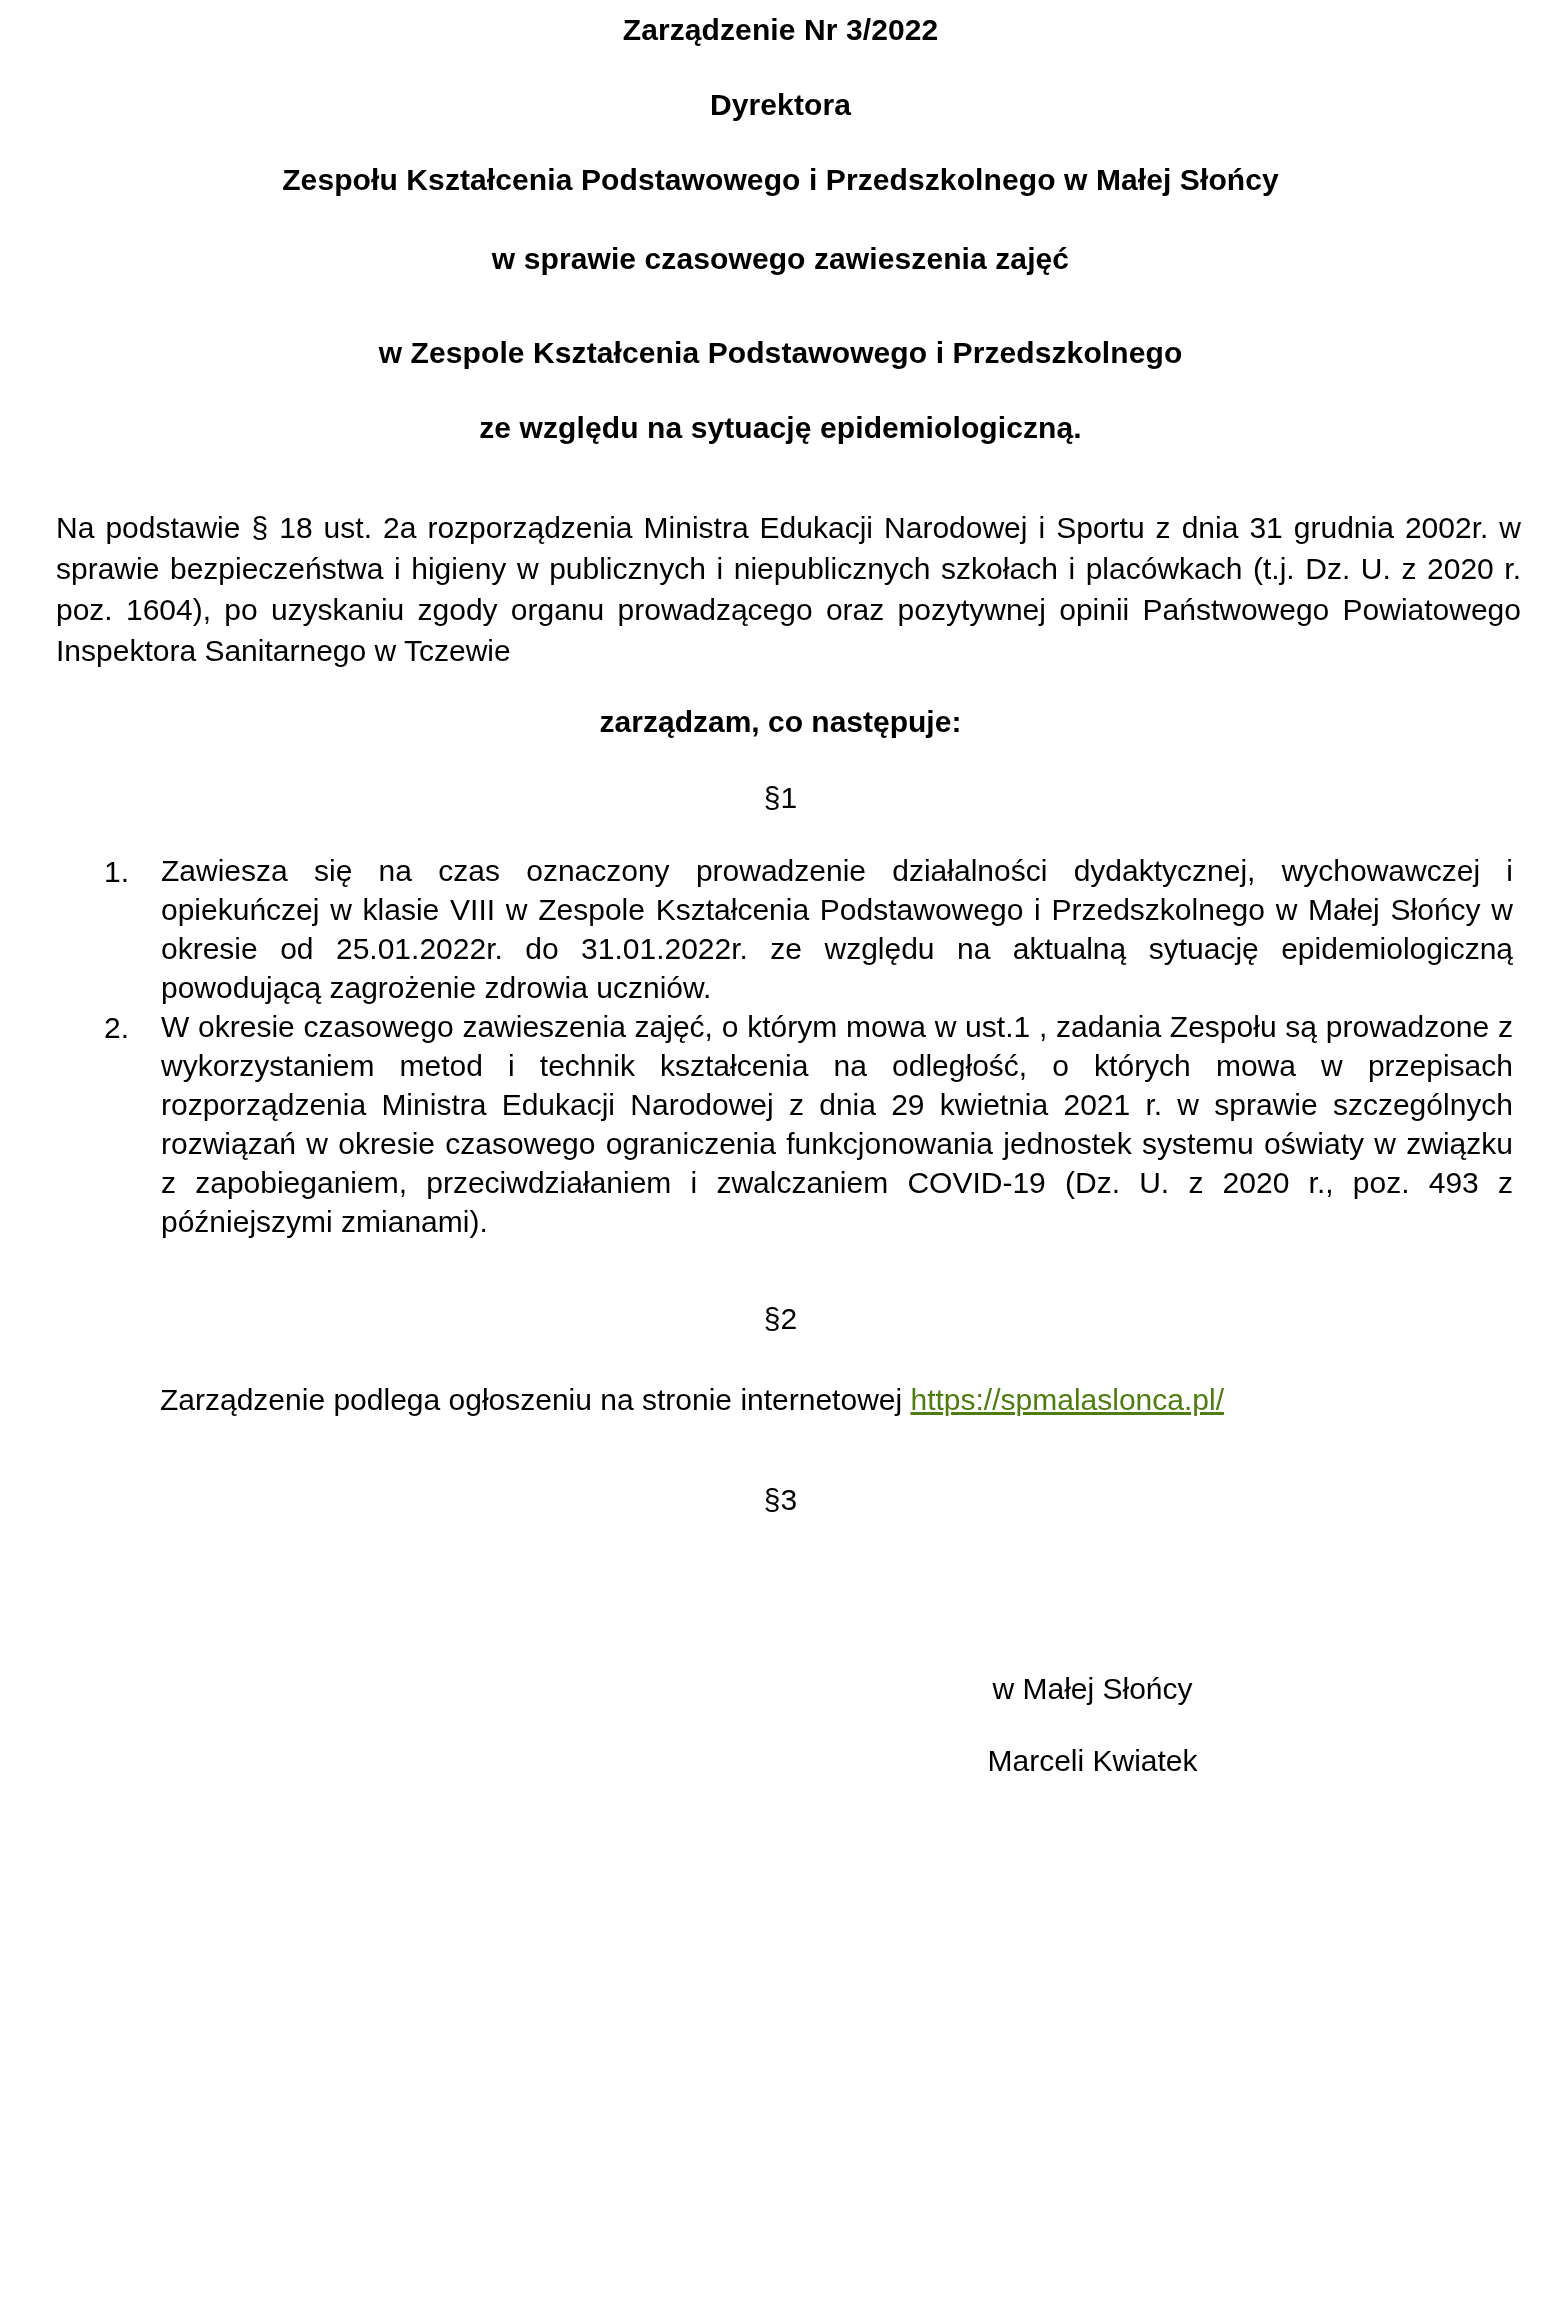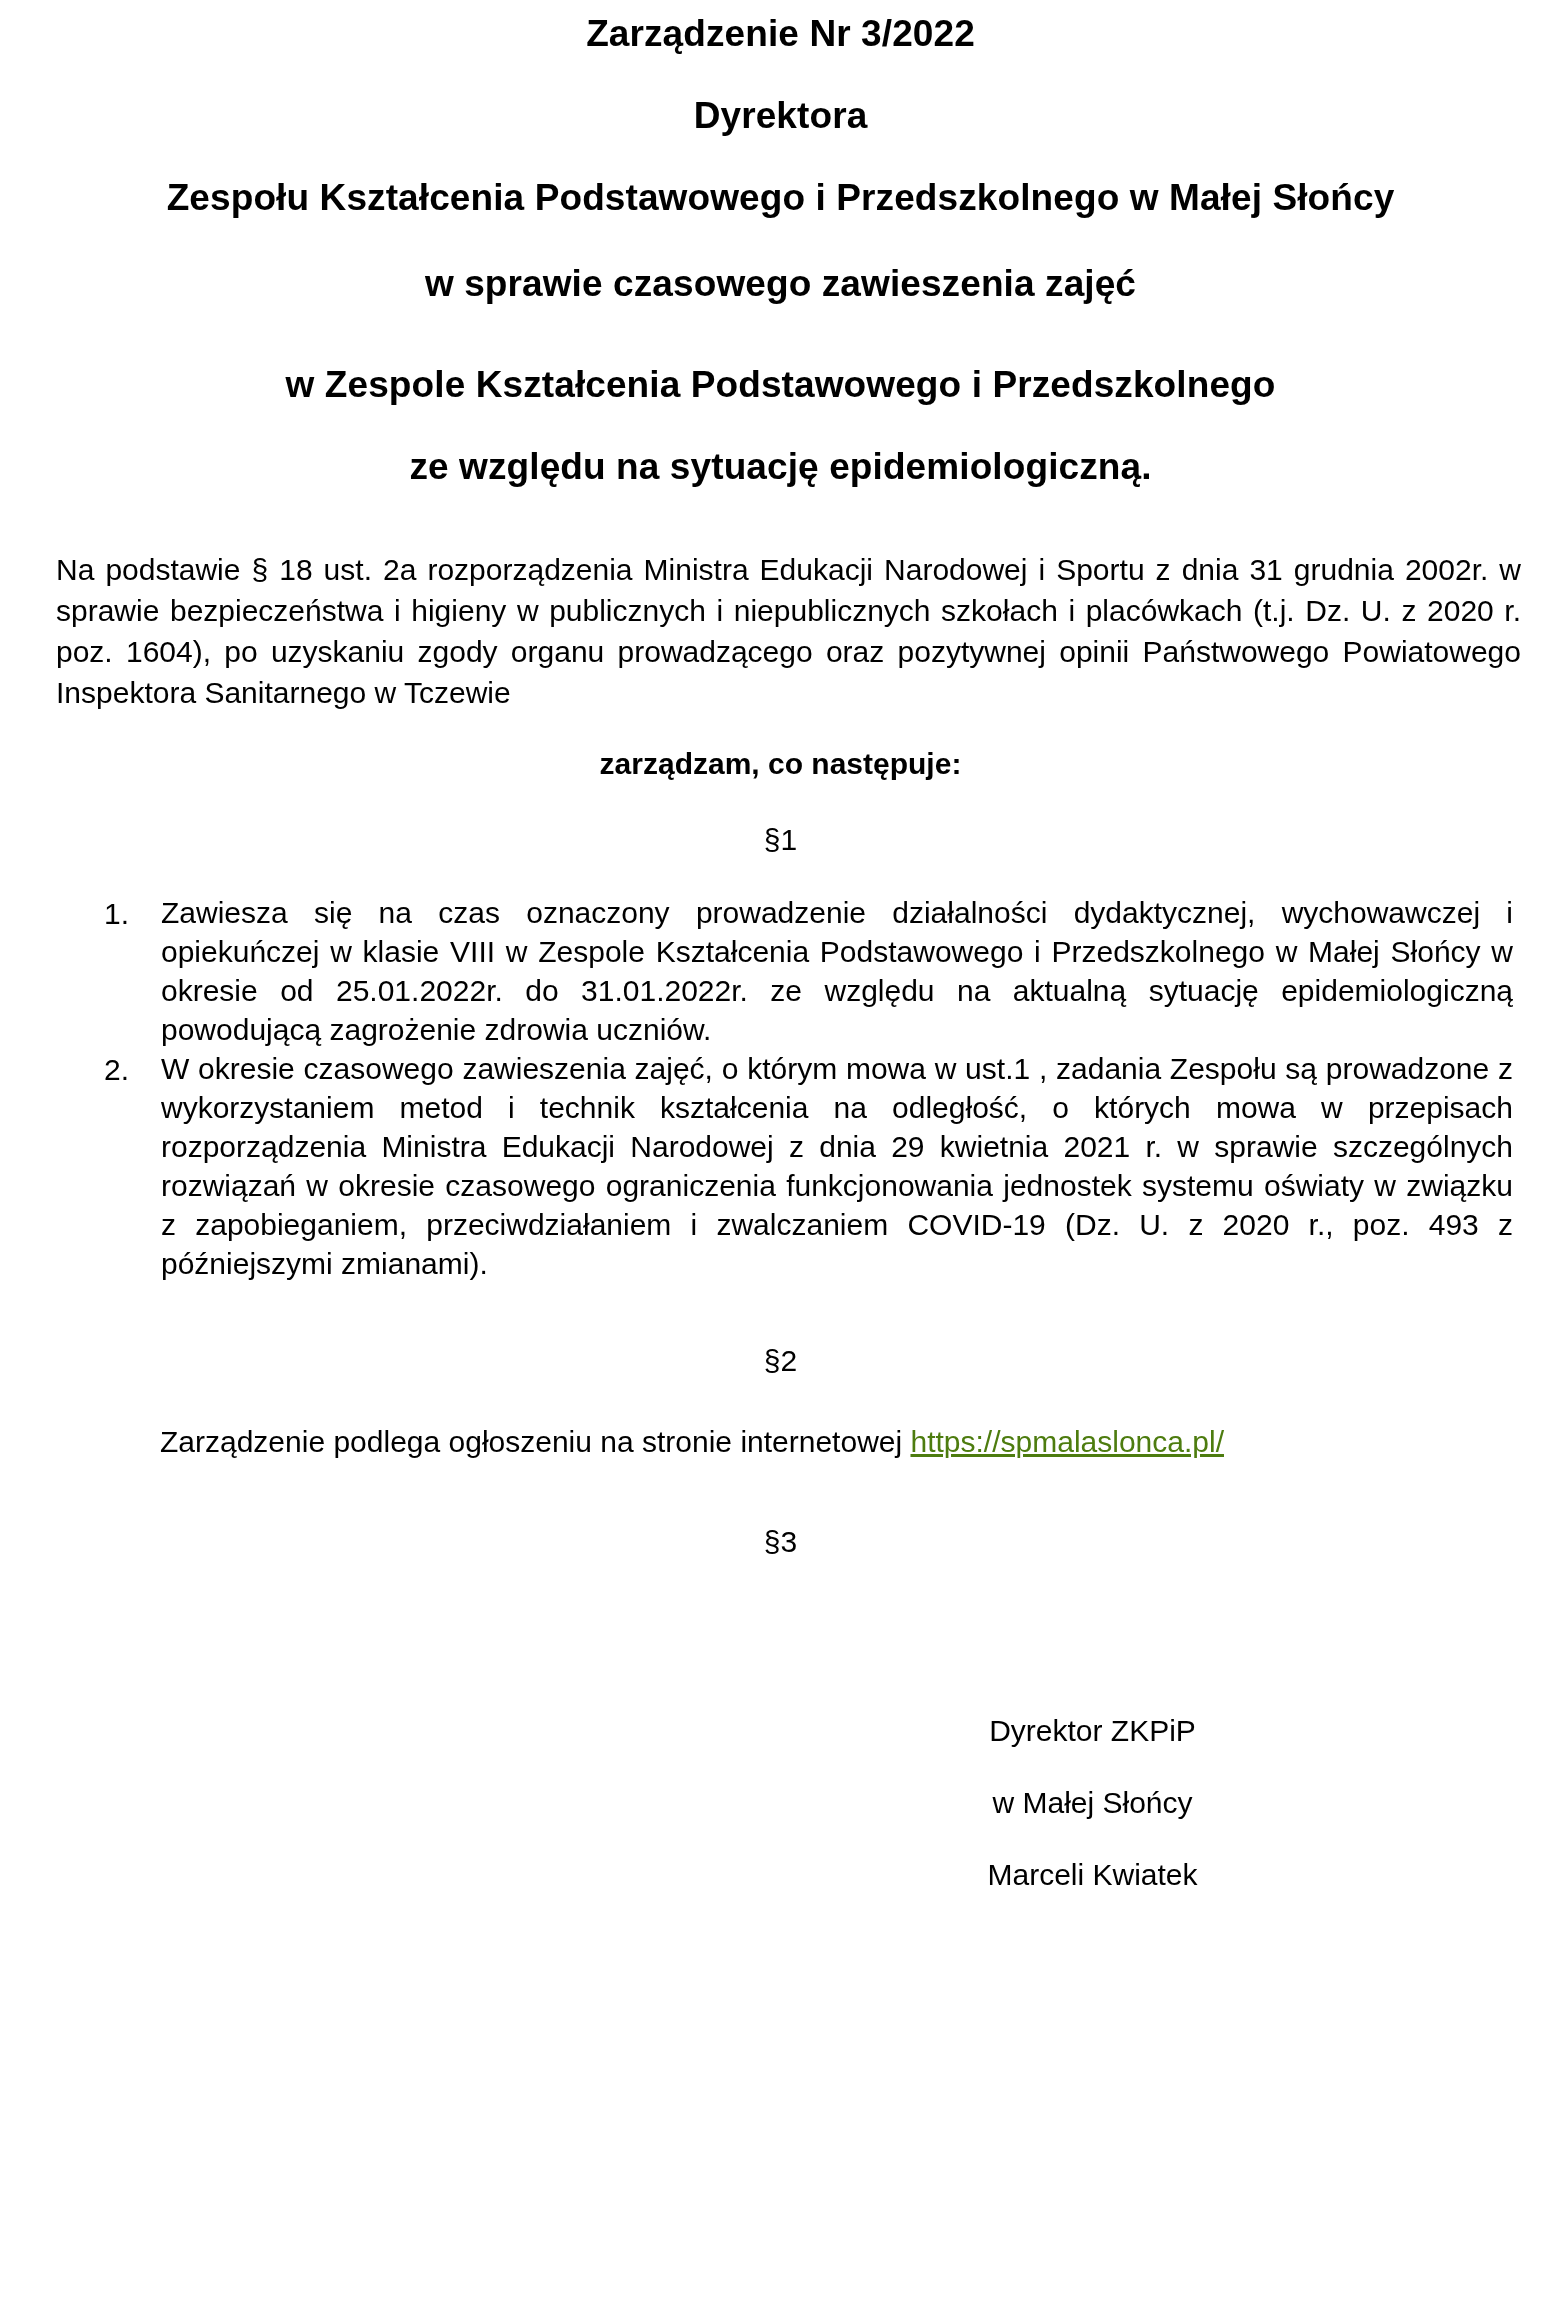--- a/index.html
+++ b/index.html
@@ -23,21 +23,21 @@
   .inner {
     position: absolute;
     left: 48px;
     top: 0;
     width: 1465px;
   }
 
   
   .head-line {
     font-weight: bold;
-    font-size: 37px;
+    font-size: 30px;
     line-height: 1.0;
     text-align: center;
     margin: 0;
     padding: 0;
     letter-spacing: 0.1px;
   }
   .head-1  { margin-top: 14.5px; }
   .head-2  { margin-top: 45px; }
   .head-3  { margin-top: 45px; }
   .head-4  { margin-top: 47px; }
@@ -163,20 +163,19 @@
     </ol>
 
     <p class="section-mark sec2">§2</p>
 
     <p class="indent-para para-s2"><span>Zarządzenie podlega ogłoszeniu na stronie internetowej </span><a class="url-link" href="#">https://spmalaslonca.pl/</a></p>
 
     <p class="section-mark sec3">§3</p>
 
 
     <div class="signature">
-      <p class="sig-line sig-1">Dyrektor ZKPiP</p>
       <p class="sig-line sig-2">w Małej Słońcy</p>
       <p class="sig-line sig-3">Marceli Kwiatek</p>
     </div>
 
   </div>
 </div>
 
 
 </body></html>

